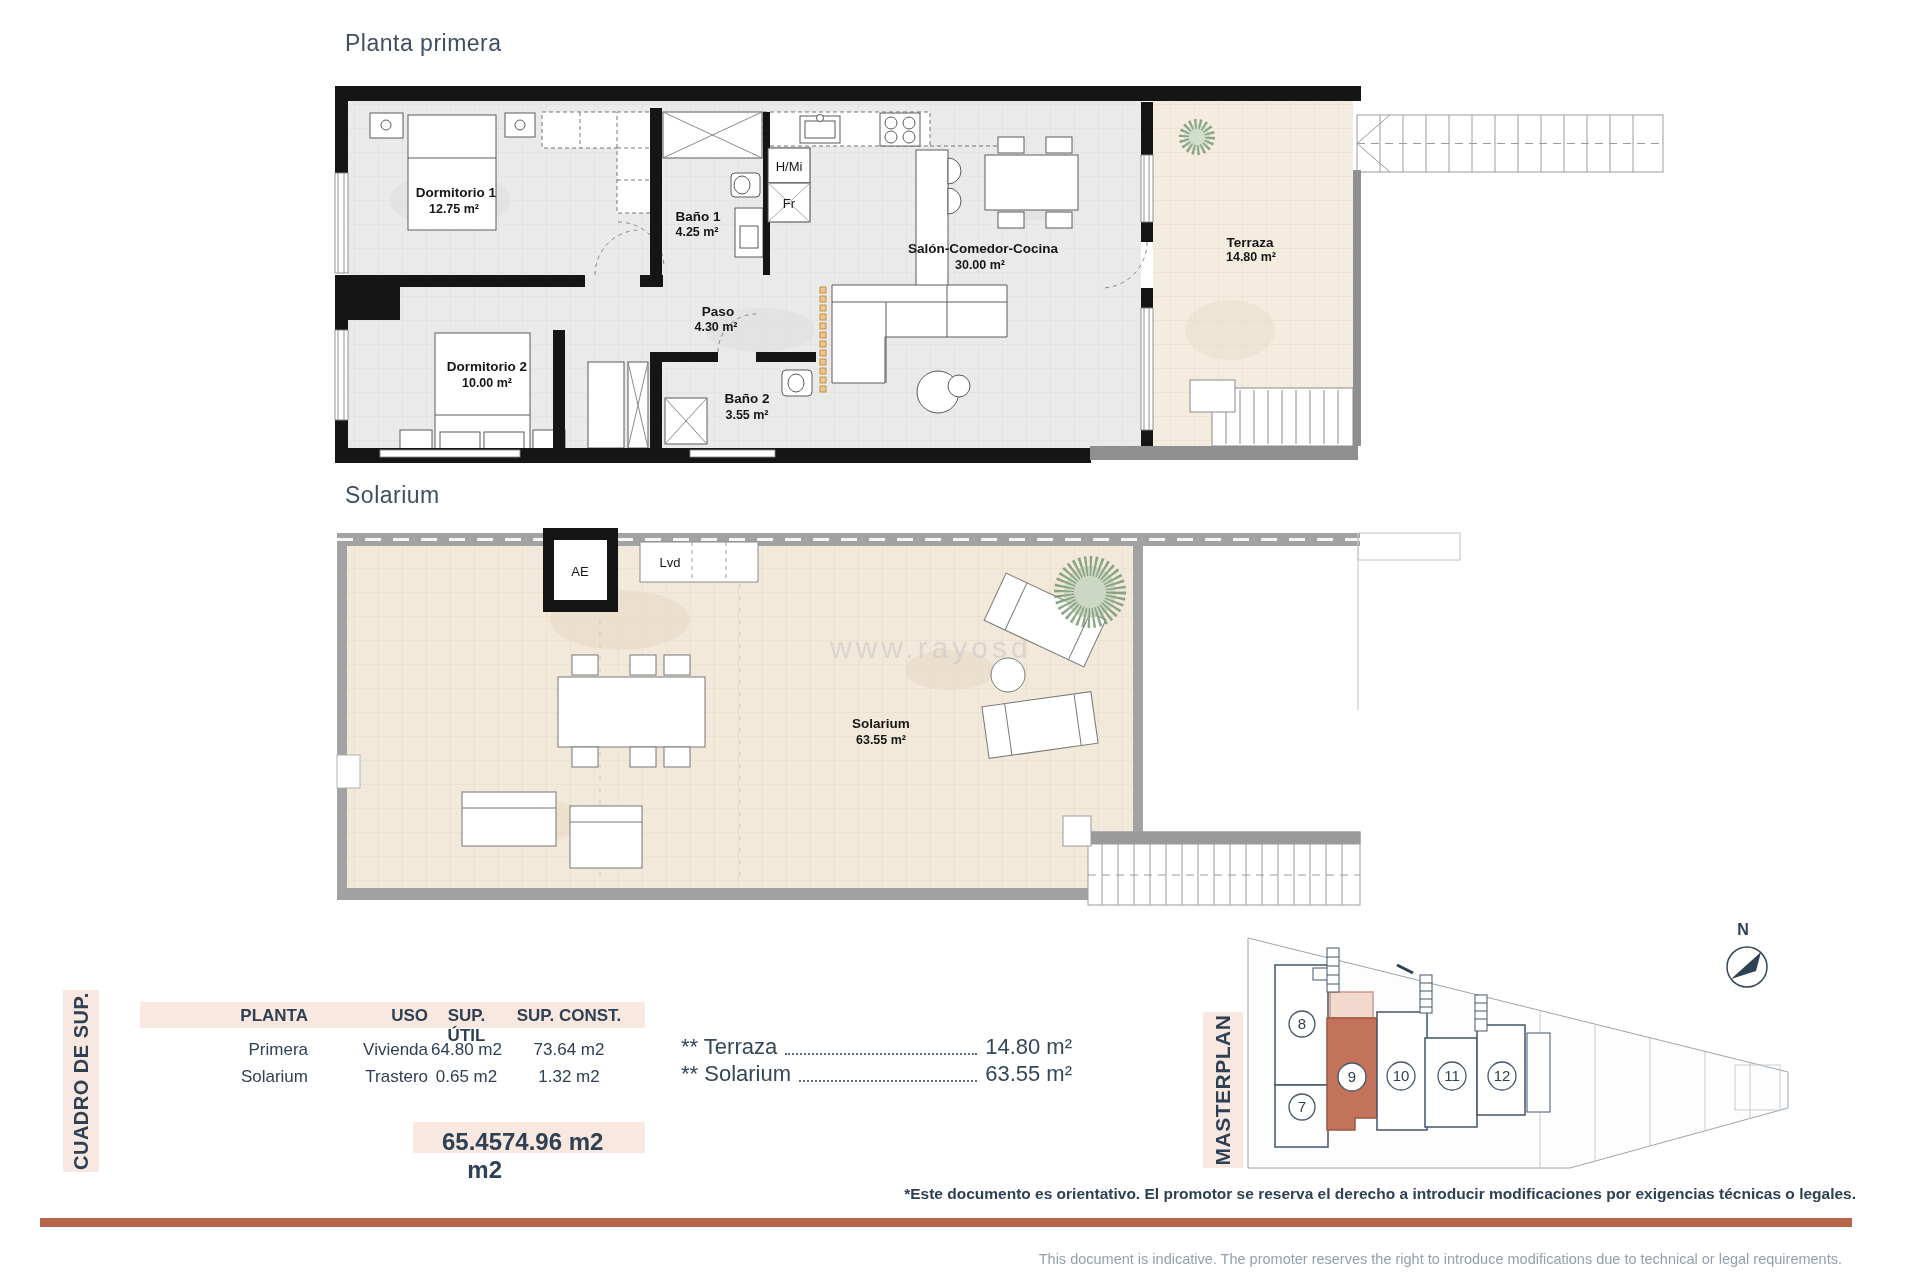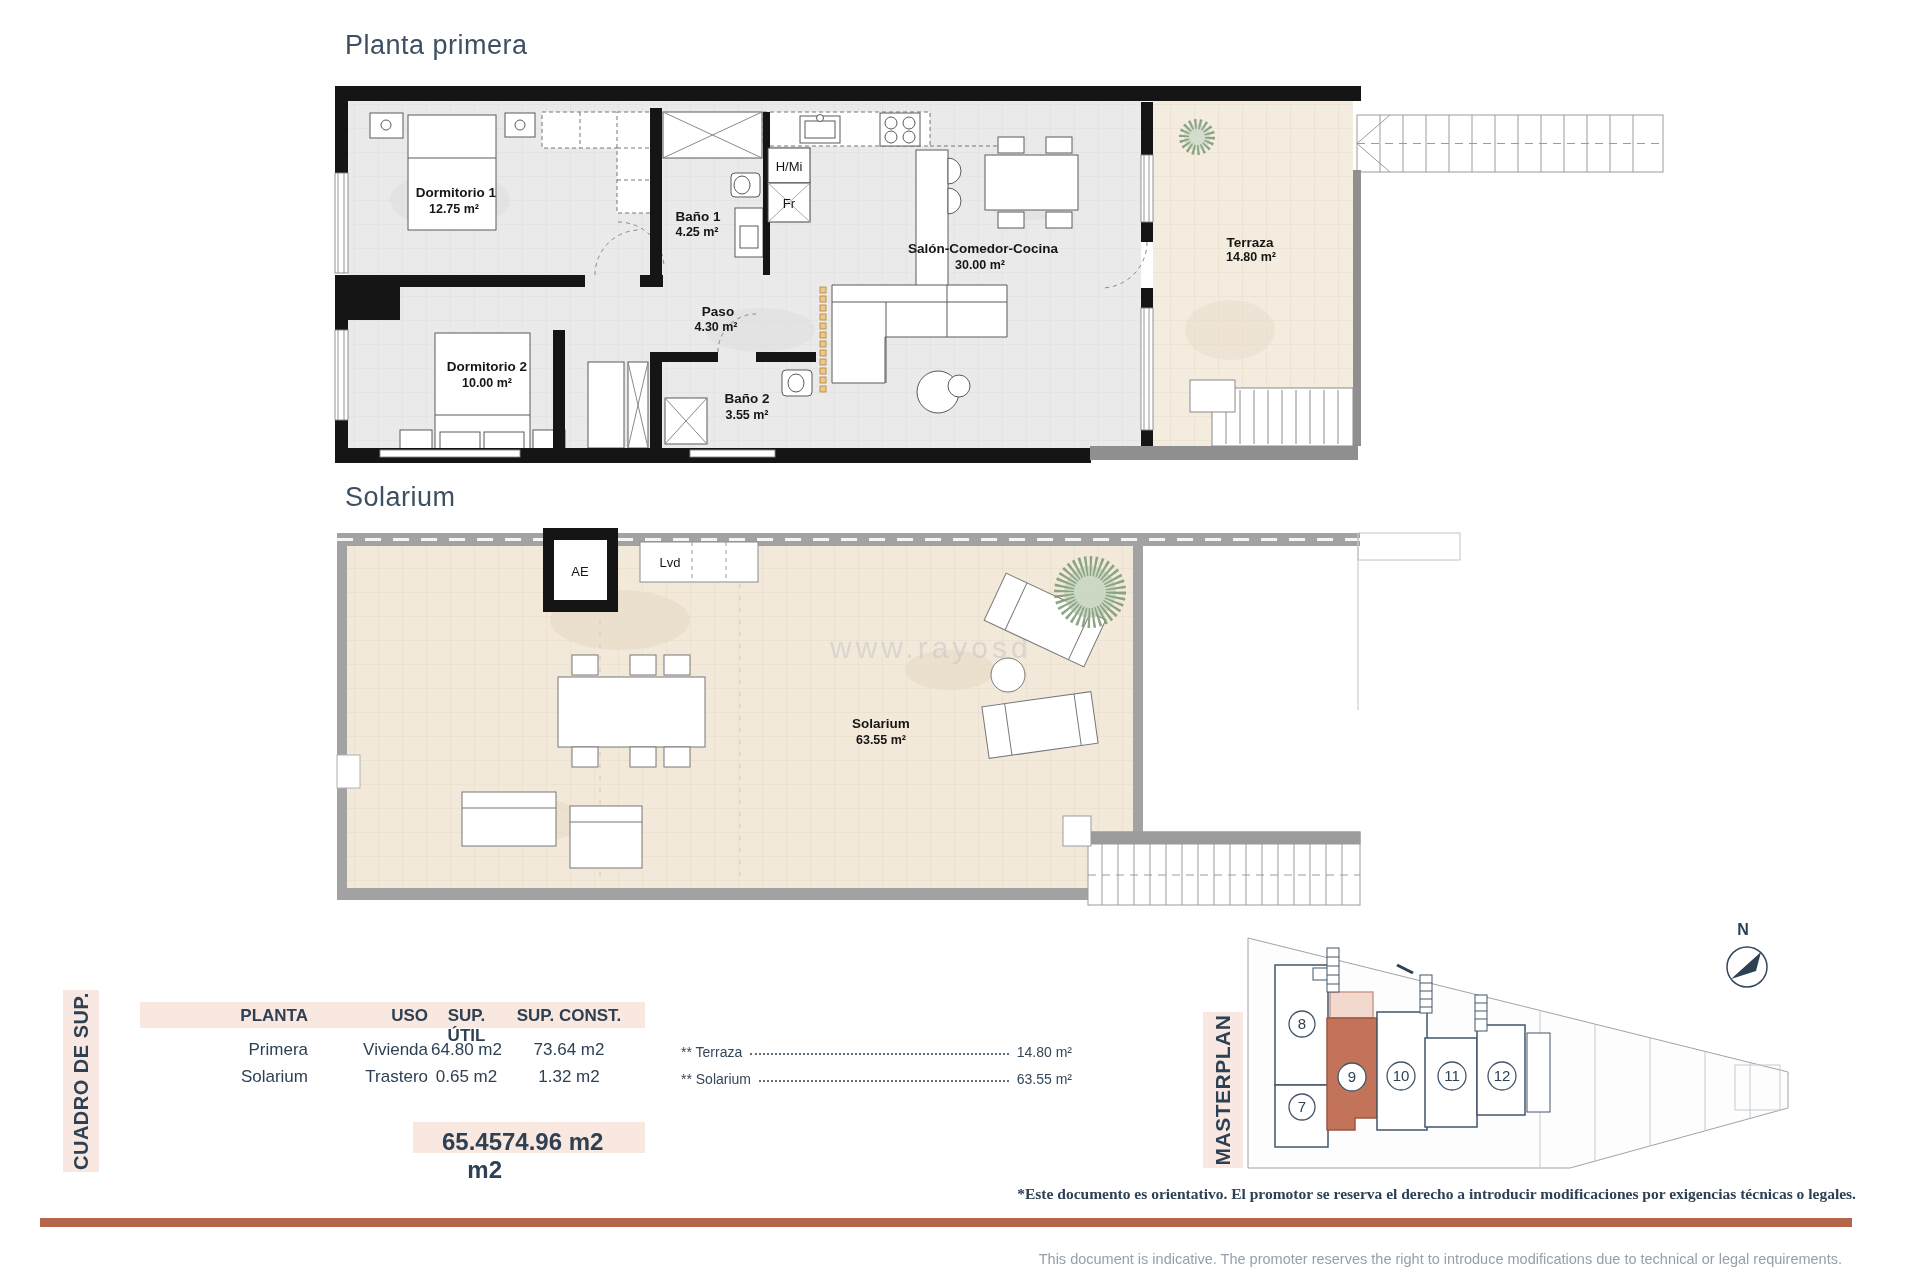--- a/index.html
+++ b/index.html
@@ -1,40 +1,40 @@
 <!DOCTYPE html>
 <html><head>
 <meta charset="utf-8">
 <style>
   html,body{margin:0;padding:0;background:#ffffff;}
   .page{position:relative;width:1920px;height:1280px;background:#ffffff;overflow:hidden;
         font-family:"Liberation Sans","DejaVu Sans",sans-serif;color:#2e4154;}
   .abs{position:absolute;}
-  .plan-title{position:absolute;font-size:27px;font-weight:500;color:#3d4f61;letter-spacing:.5px;}
+  .plan-title{position:absolute;font-size:23px;font-weight:500;color:#3d4f61;letter-spacing:.5px;}
   svg text{font-family:"Liberation Sans","DejaVu Sans",sans-serif;}
   .rname{font-size:13.5px;font-weight:700;fill:#161616;}
   .rarea{font-size:12.5px;font-weight:700;fill:#161616;}
   .tinylab{font-size:13px;fill:#161616;}
   .wm{font-size:30px;letter-spacing:4px;fill:#c9c9c9;opacity:.6;}
   .vlabel{position:absolute;background:#f8e8e1;color:#2e4154;font-weight:700;font-size:20px;
           display:flex;align-items:center;justify-content:center;
           writing-mode:vertical-rl;transform:rotate(180deg);letter-spacing:.5px;}
   .band{position:absolute;background:#f9e8e0;}
   .tgrid{position:absolute;display:grid;grid-template-columns:168px 120px 77px 140px;
          font-size:17px;color:#2e4154;}
   .tgrid .c{padding:3px 0 3px 5px;text-align:right;}
   .tgrid .r{text-align:center;padding:3px 0;}
   .tgrid .r4{text-align:center;padding:3px 12px 3px 0;}
   .totgrid{position:absolute;display:grid;grid-template-columns:89px 143px;font-size:24px;font-weight:700;}
   .totgrid .r{text-align:right;padding:4px 0;}
   .totgrid .r2{text-align:left;padding:4px 12px 4px 0;}
-  .annrow{display:flex;align-items:flex-end;height:27px;font-size:14px;color:#33475a;}
+  .annrow{display:flex;align-items:flex-end;height:27px;font-size:22px;color:#33475a;}
   .annrow .leader{flex:1;border-bottom:2px dotted #5e6e7c;margin:0 8px 5px 8px;}
   .footer-bar{position:absolute;background:#b5654a;}
-  .foot1{position:absolute;right:64px;top:1185px;font-size:15.5px;font-weight:700;color:#2e4154;text-align:right;width:1300px;font-family:Liberation Serif, serif;}
+  .foot1{position:absolute;right:64px;top:1185px;font-size:15.5px;font-weight:700;color:#2e4154;text-align:right;width:1300px;}
   .foot2{position:absolute;right:78px;top:1251px;font-size:14.5px;color:#93a0ac;text-align:right;width:1300px;}
 </style>
 </head>
 <body>
 
 <div class="page">
 
   <div class="plan-title" style="left:345px;top:30px">Planta primera</div>
 
   <svg class="abs" style="left:330px;top:80px" width="1350" height="390" viewBox="0 0 1350 390">

